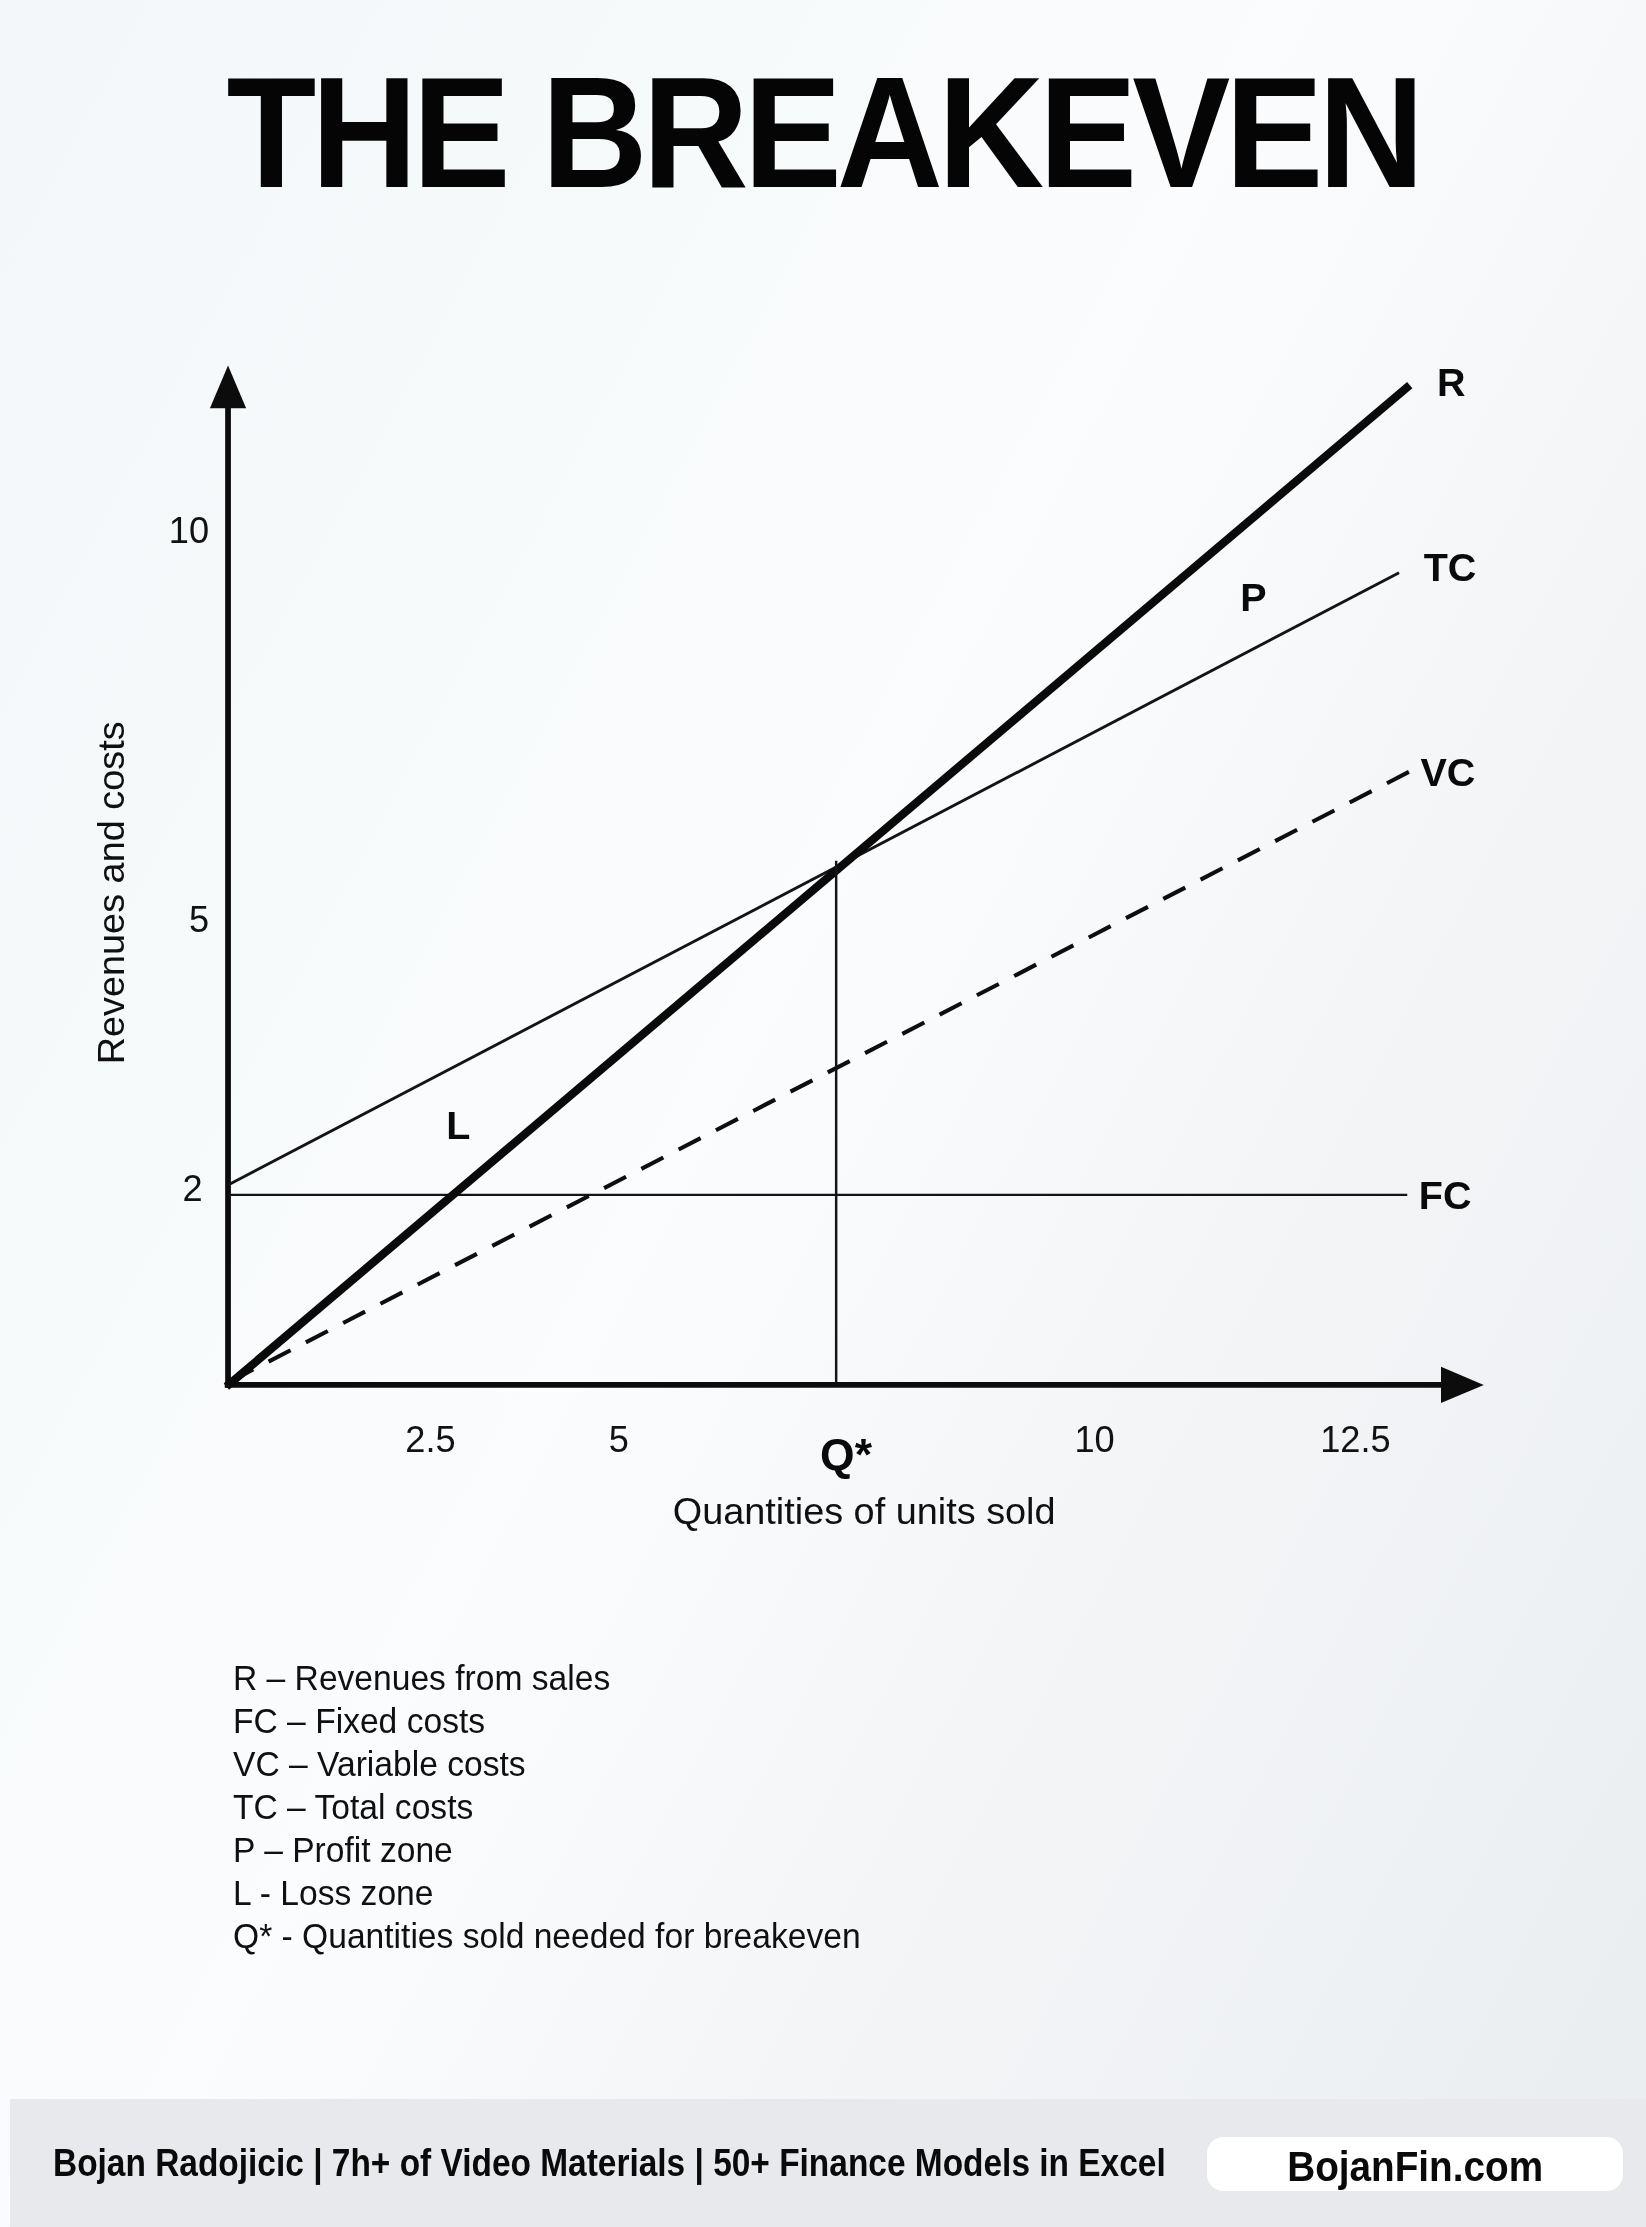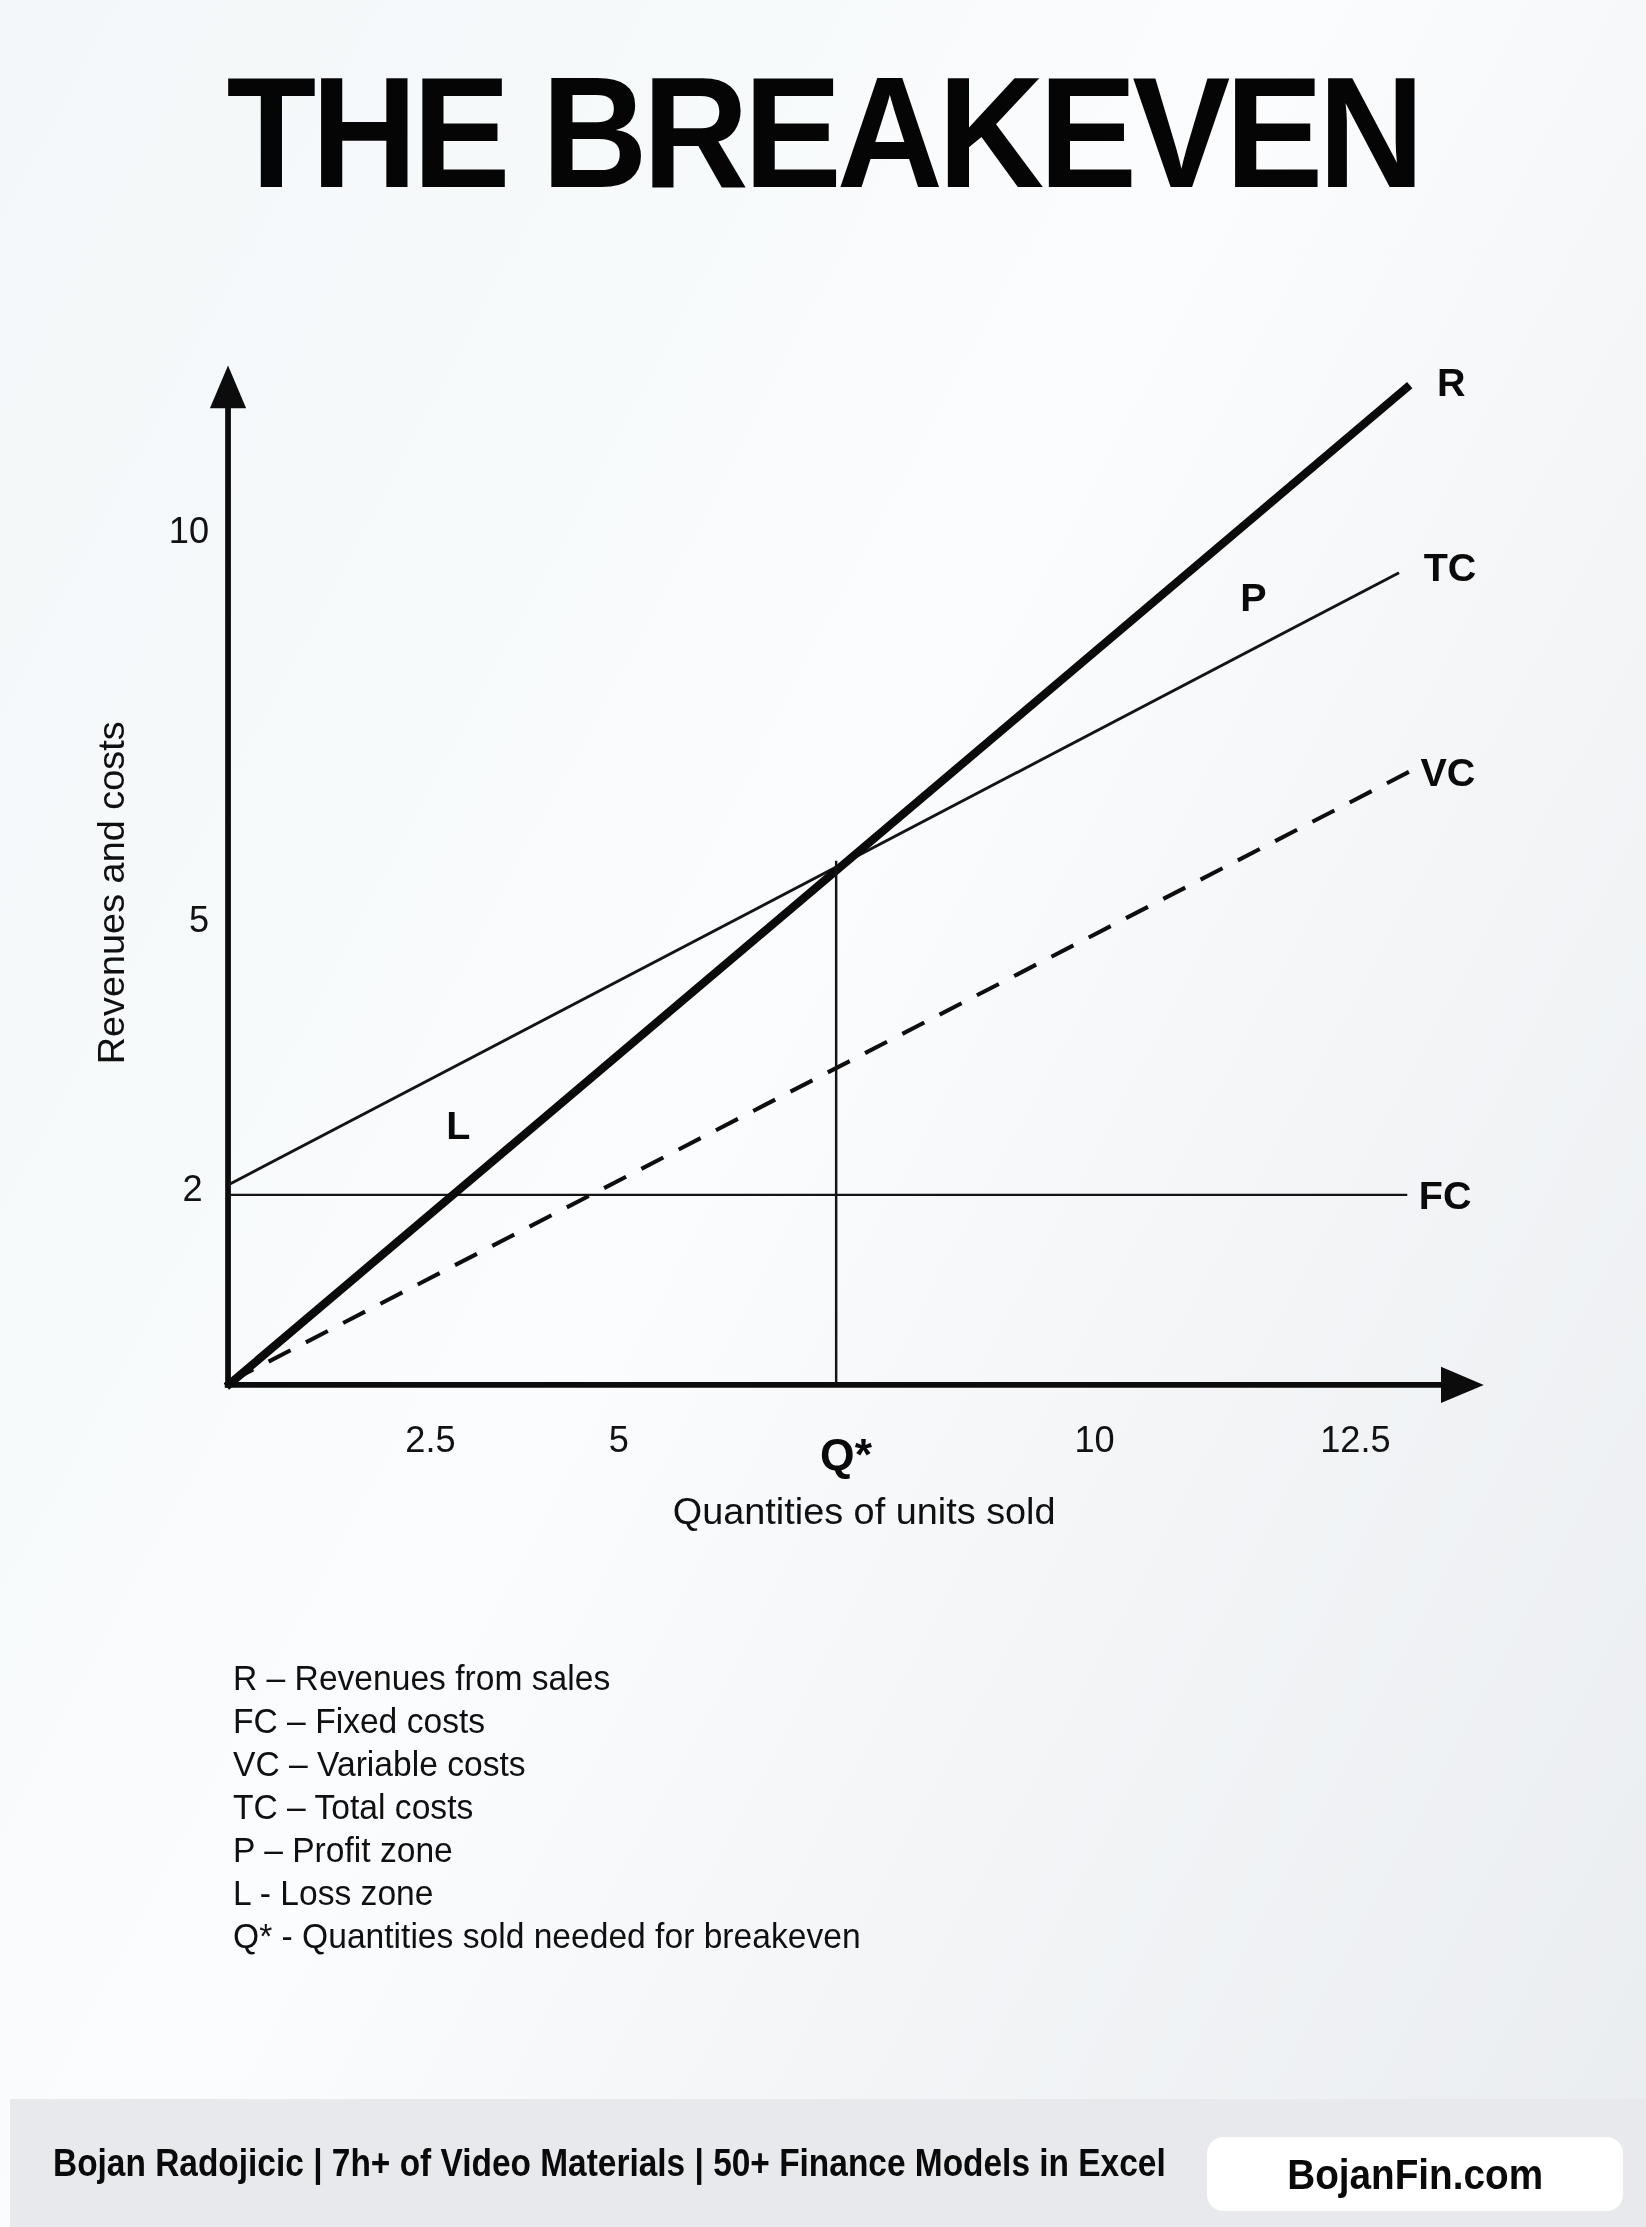--- a/index.html
+++ b/index.html
@@ -45,23 +45,23 @@
     position:absolute;left:0;top:2099px;width:1646px;height:128px;
     background:#e7e9ec;
     margin-left:10px;
   }
   .footer-credit{
     position:absolute;left:43px;top:0;height:128px;display:flex;align-items:center;
     font-size:38px;font-weight:700;color:#0a0a0b;white-space:nowrap;
     transform:scaleX(0.88);transform-origin:0 50%;
   }
   .footer-badge{
-    position:absolute;right:33px;top:38px;width:416px;height:74px;
+    position:absolute;right:33px;top:38px;width:416px;height:54px;
     background:#ffffff;border-radius:16.5px;
-    display:flex;align-items:center;justify-content:center;
+    display:flex;align-items:flex-end;justify-content:center;
   }
   .footer-badge span{
     font-size:43px;font-weight:700;color:#0a0a0b;
     transform:scaleX(0.9);white-space:nowrap;
   }
 </style>
 </head>
 <body>
 
 <div class="page">

